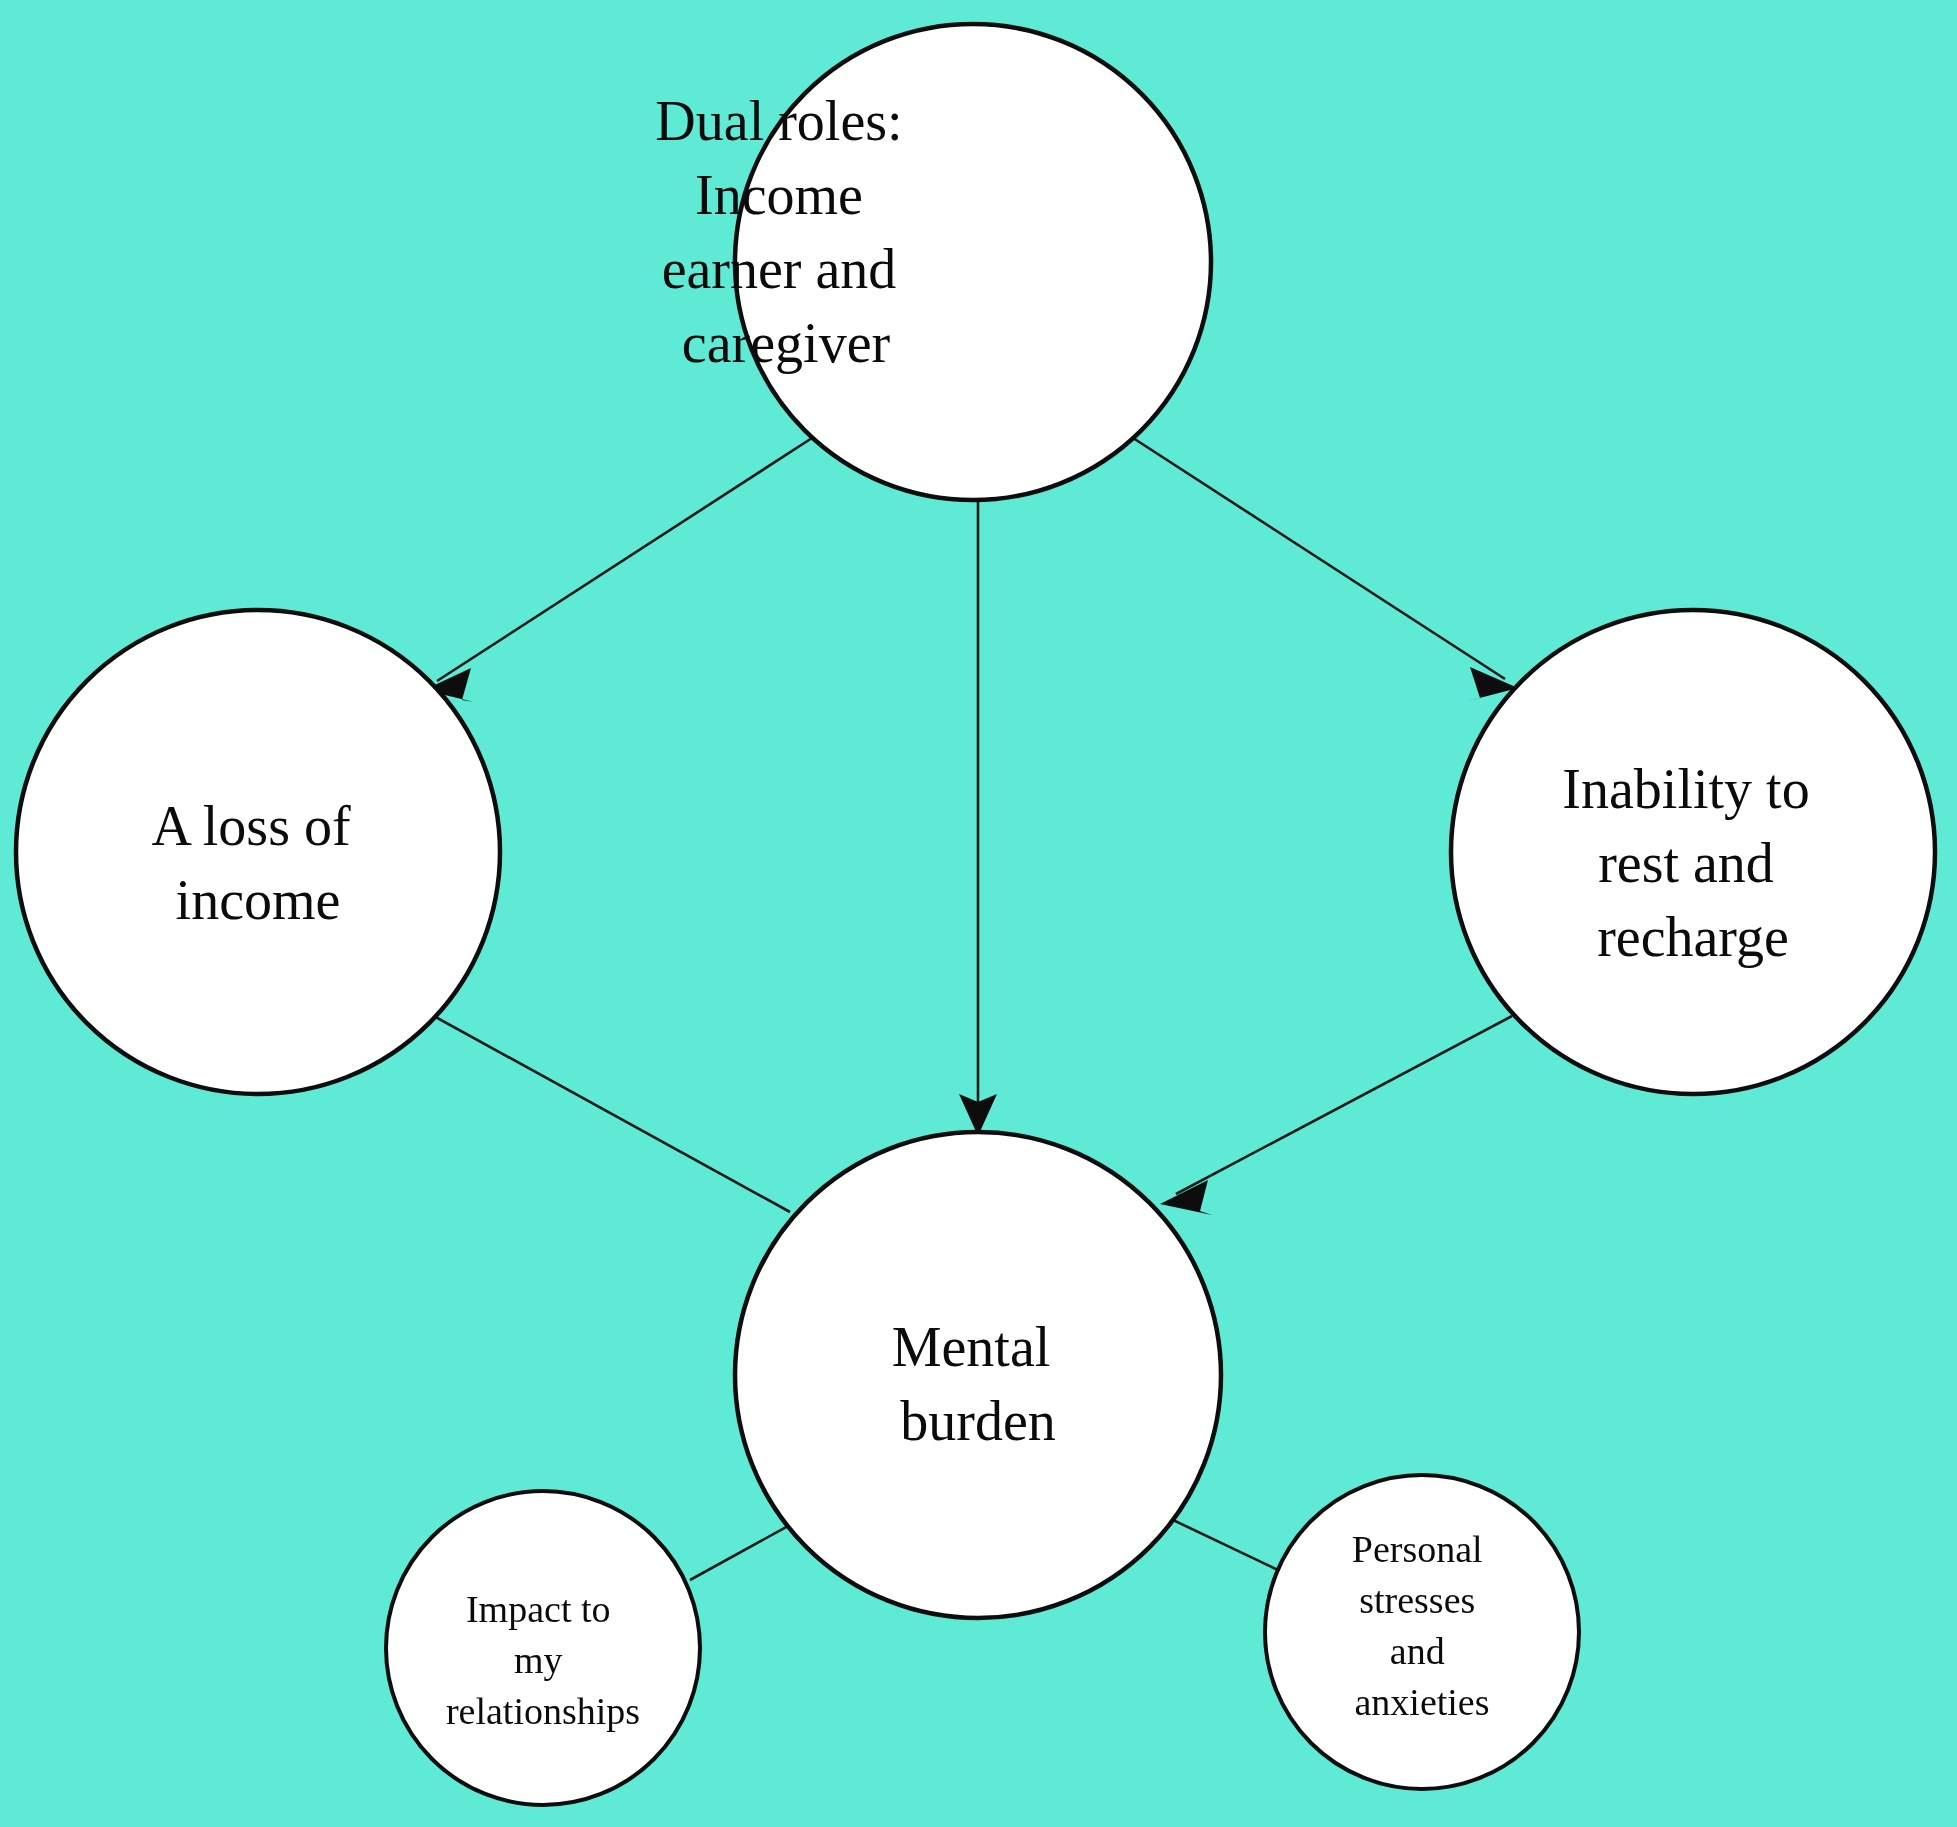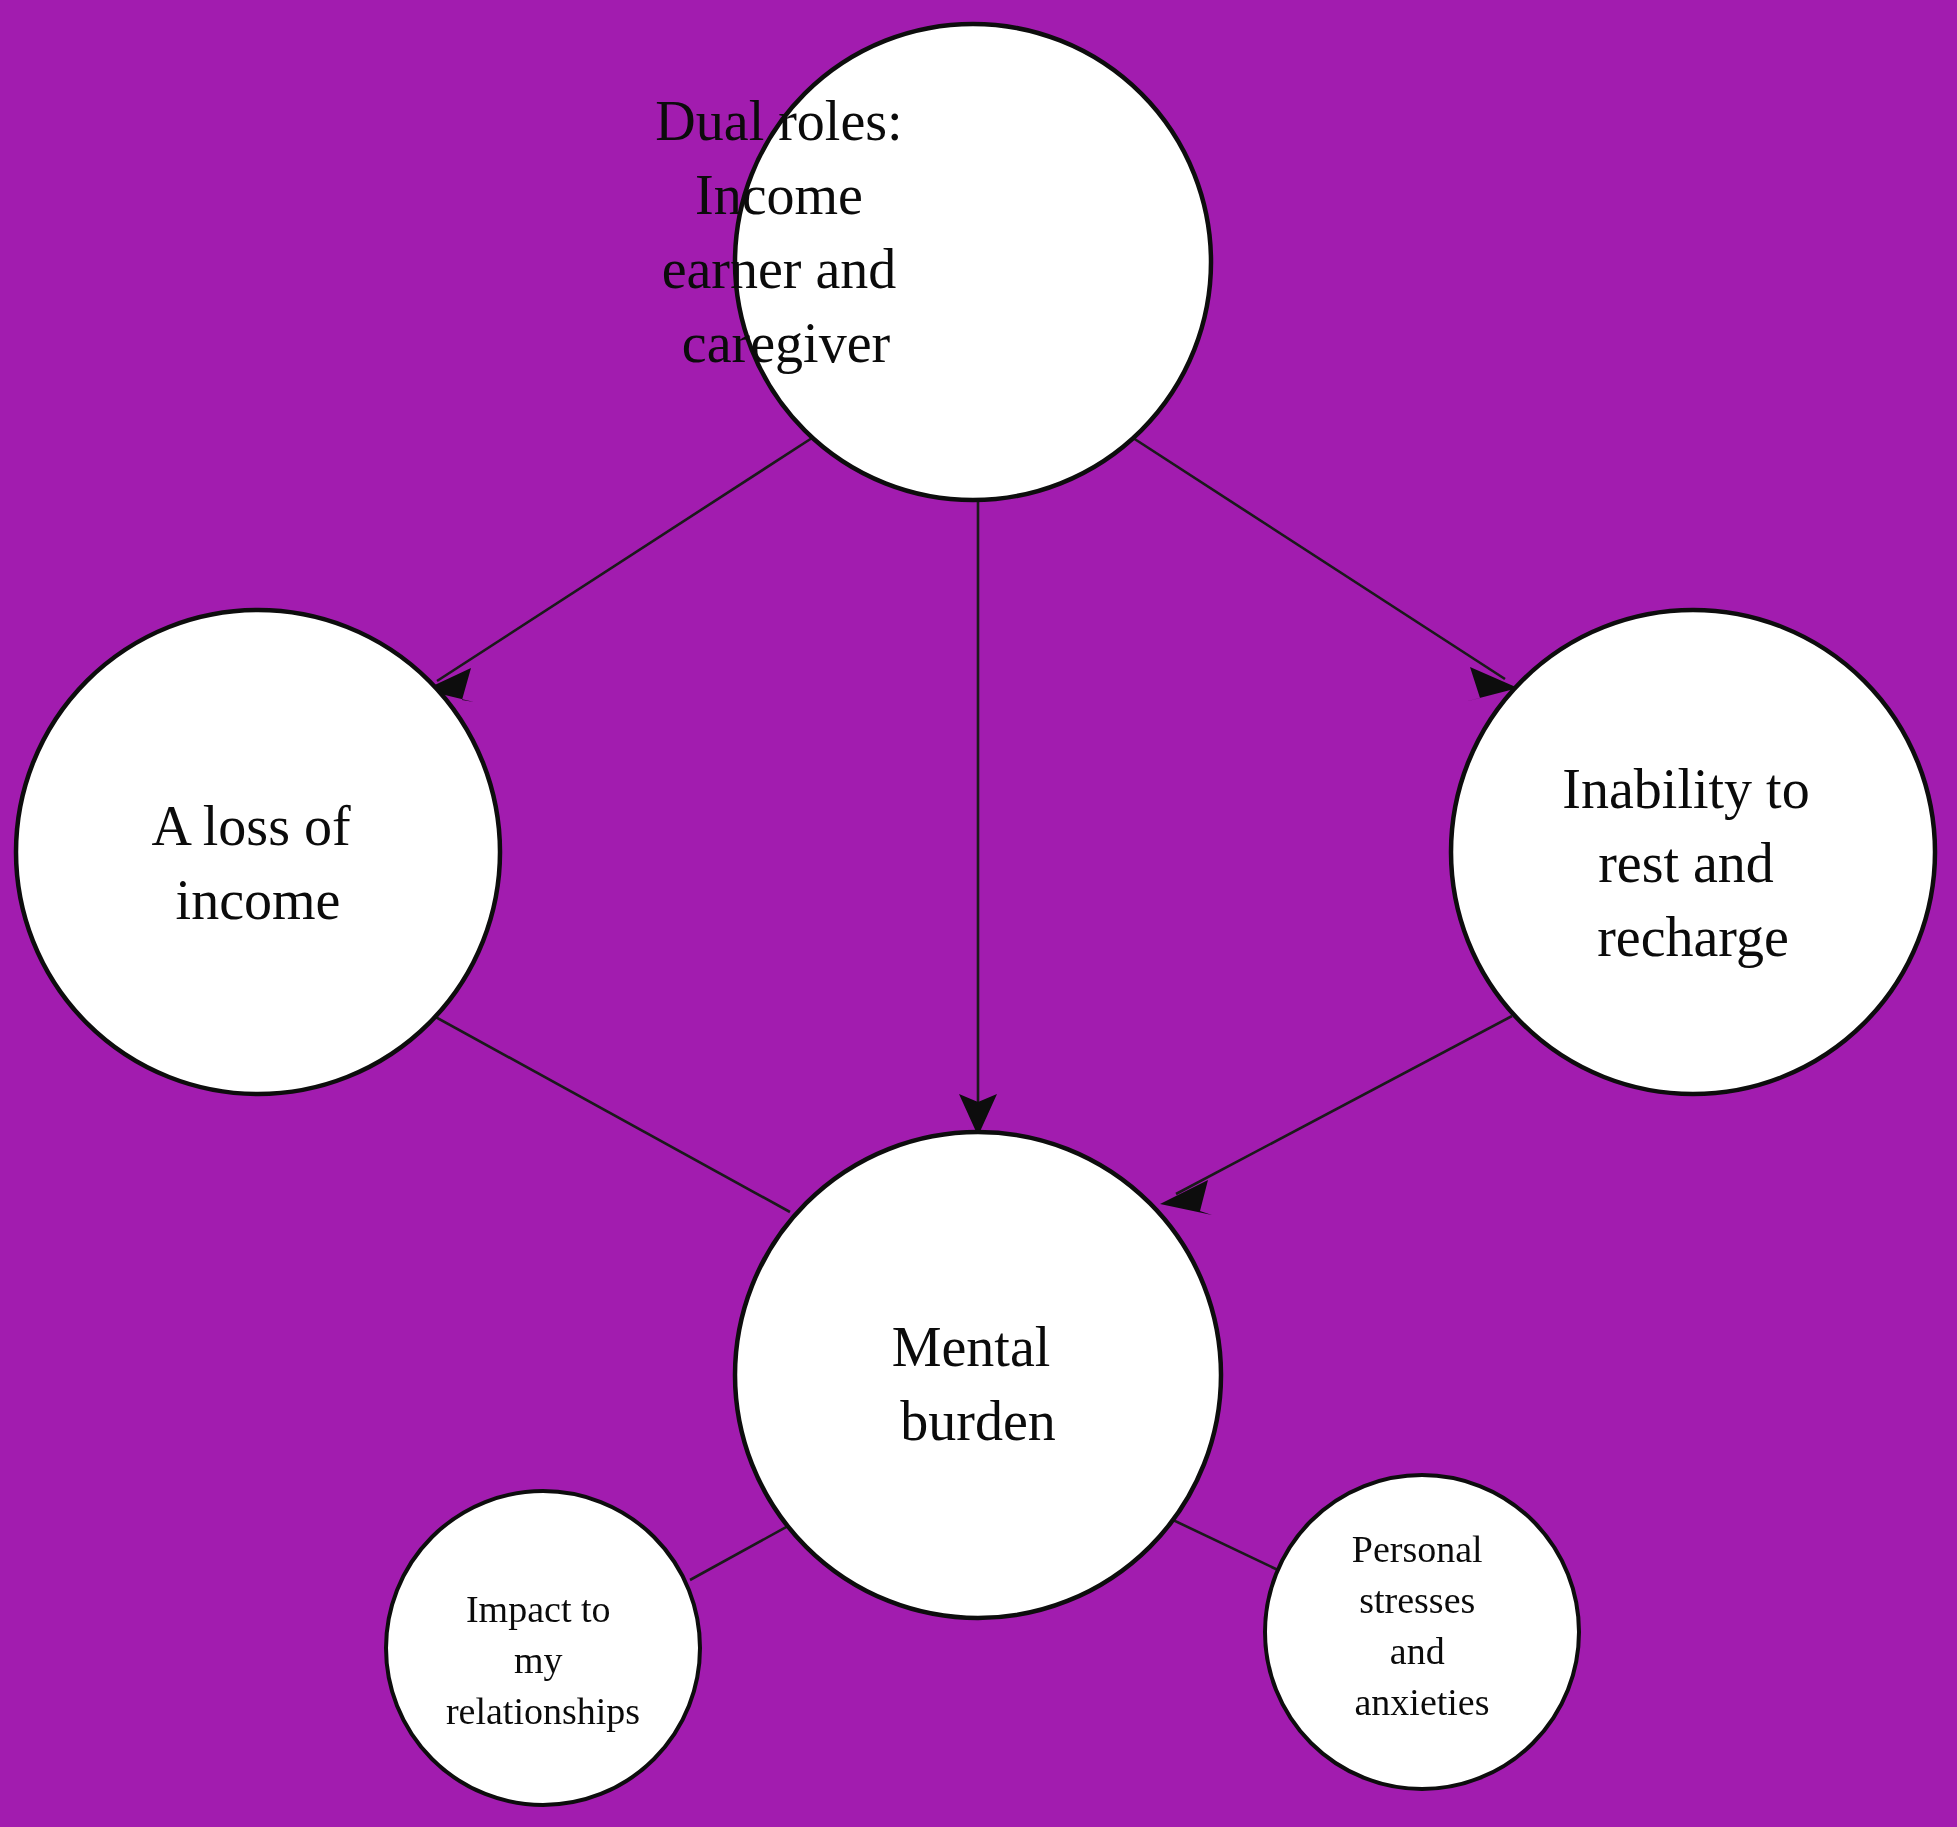--- a/index.html
+++ b/index.html
@@ -11,21 +11,21 @@
   body {
     width: 1957px;
     height: 1827px;
     overflow: hidden;
     font-family: "Liberation Serif", "DejaVu Serif", serif;
   }
   #diagram-root {
     position: relative;
     width: 1957px;
     height: 1827px;
-    background: #a21caf;
+    background: #5eead4;
   }
   svg.diagram-canvas {
     display: block;
     width: 1957px;
     height: 1827px;
   }
   .node-circle {
     fill: #ffffff;
     stroke: #0d0d0d;
     stroke-width: 4.5;

